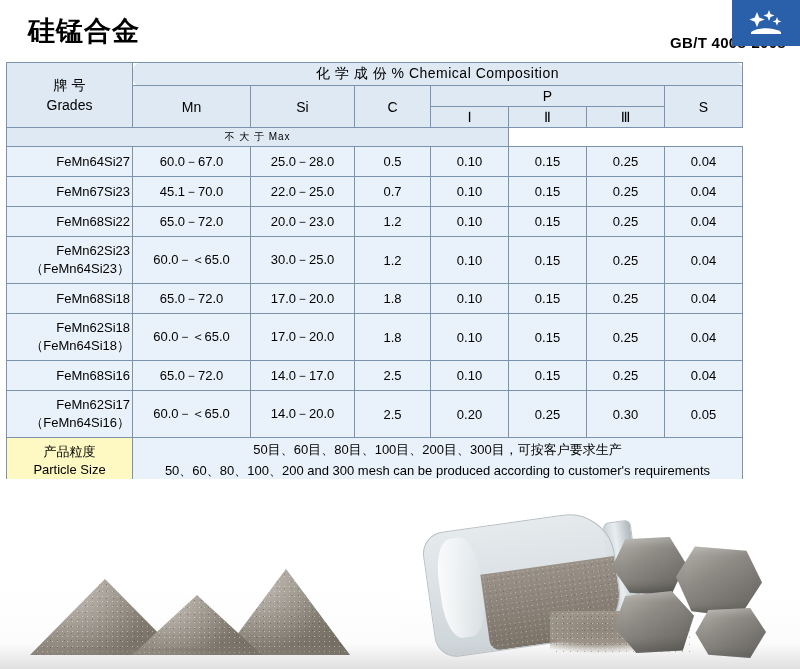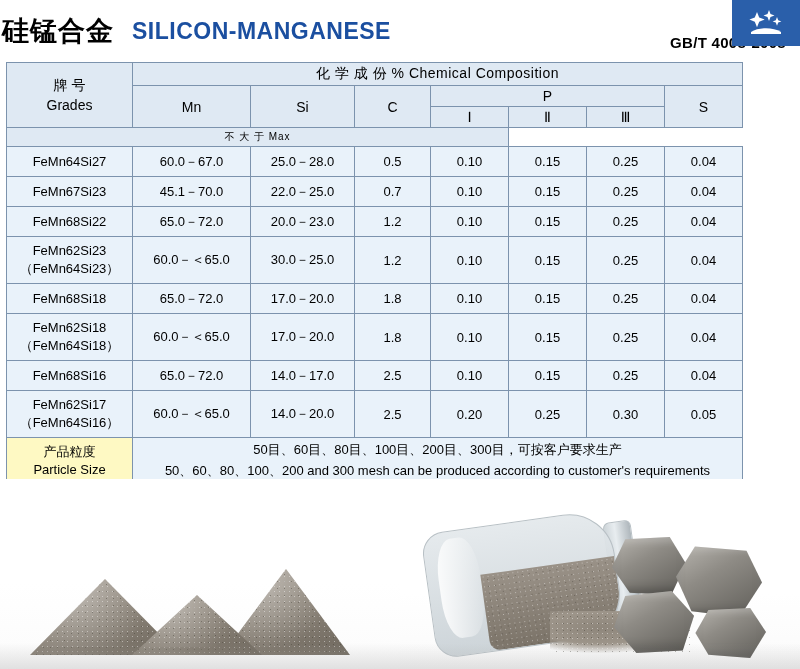--- a/index.html
+++ b/index.html
@@ -19,21 +19,21 @@
     height: 669px;
   }
 
   
   .header {
     position: relative;
     height: 62px;
     background: #ffffff;
     display: flex;
     align-items: center;
-    padding: 0 10px 0 2px;
+    padding: 0 10px 0 28px;
     box-sizing: border-box;
   }
   .title-cn {
     font-size: 27px;
     font-weight: bold;
     color: #000000;
     letter-spacing: 1px;
     line-height: 1;
     margin-right: 18px;
     white-space: nowrap;
@@ -82,29 +82,29 @@
     text-align: center;
     vertical-align: middle;
     padding: 2px 2px;
     font-weight: normal;
   }
   thead td, thead th {
     background: #dfe9f3;
     font-size: 14px;
   }
   .hdr-grades { line-height: 1.45; font-size: 14px; }
-  .hdr-chem { font-size: 14px; letter-spacing: 0.5px; }
+  .hdr-chem { font-size: 14px; letter-spacing: 0.5px; border-radius: 7px; }
   .hdr-max { font-size: 10px; letter-spacing: 1px; }
   tbody td {
     background: #e9f2fa;
     height: 25px;
     font-size: 13px;
   }
   tbody td.grade {
-    text-align: center;
+    text-align: right;
     line-height: 1.35;
   }
   tbody tr.tall td { height: 42px; }
   .particle-label {
     background: #fef9c3;
     line-height: 1.4;
     font-size: 13px;
   }
   .particle-value {
     background: #e9f2fa;
@@ -255,21 +255,20 @@
     background: linear-gradient(180deg, rgba(190,190,190,0) 0%, rgba(175,175,175,0.35) 100%);
   }
 </style>
 </head>
 <body>
 
 <div class="sheet">
 
   <div class="header">
     <div class="title-cn">硅锰合金</div>
-    <div class="title-en">SILICON-MANGANESE</div>
     <div class="std-code">GB/T 4008-2008</div>
     <div class="logo-box">
       <svg class="logo-svg" width="46" height="30" viewBox="0 0 46 30">
         <polygon points="14,4 16.2,9.4 21.6,11.6 16.2,13.8 14,19.2 11.8,13.8 6.4,11.6 11.8,9.4" fill="#ffffff"></polygon>
         <polygon points="26,2 27.5,6 31.5,7.5 27.5,9 26,13 24.5,9 20.5,7.5 24.5,6" fill="#ffffff"></polygon>
         <polygon points="34,9 35.2,12.2 38.4,13.4 35.2,14.6 34,17.8 32.8,14.6 29.6,13.4 32.8,12.2" fill="#ffffff"></polygon>
         <path d="M8 24 C16 19, 30 19, 38 24 L38 26 L8 26 Z" fill="#ffffff"></path>
       </svg>
     </div>
   </div>

